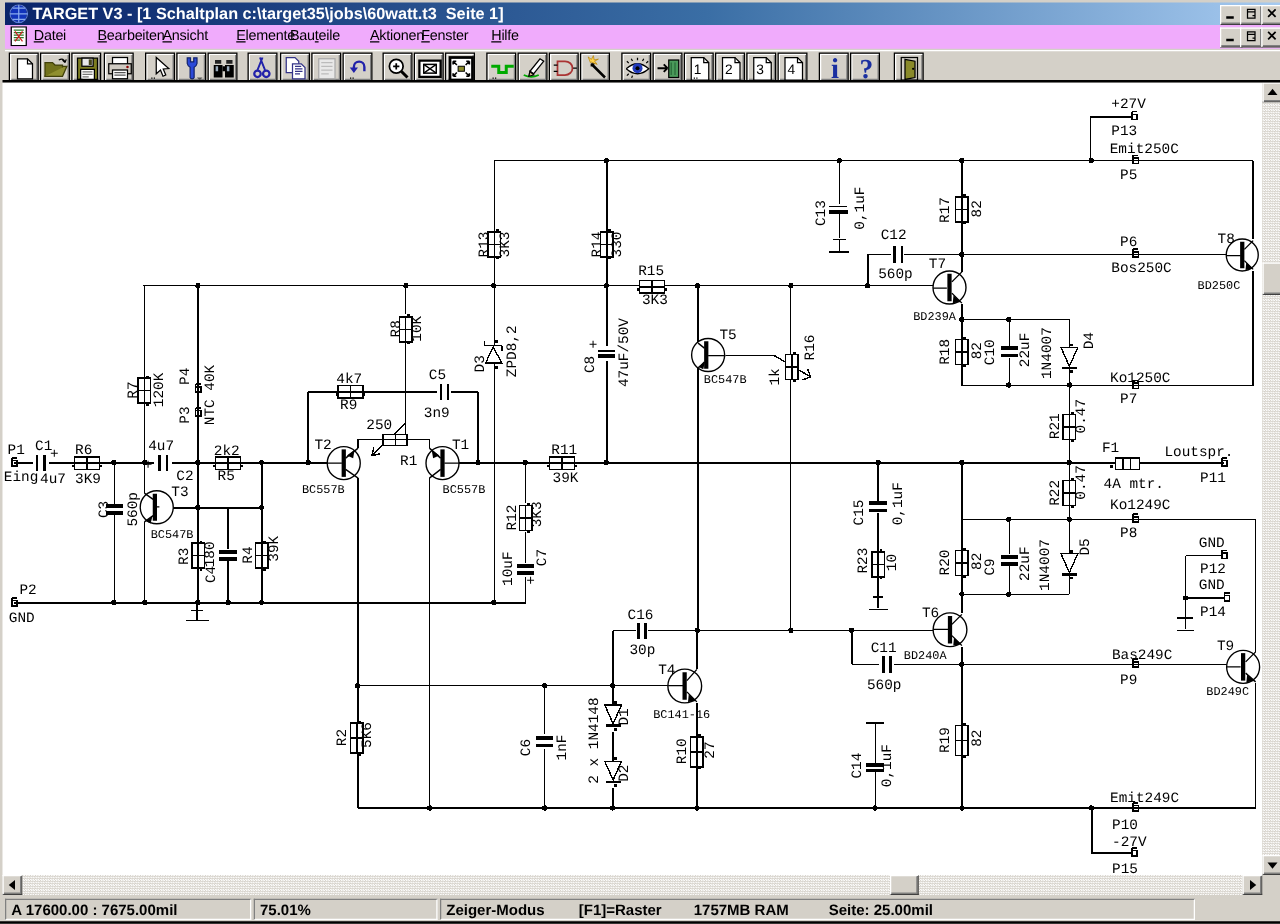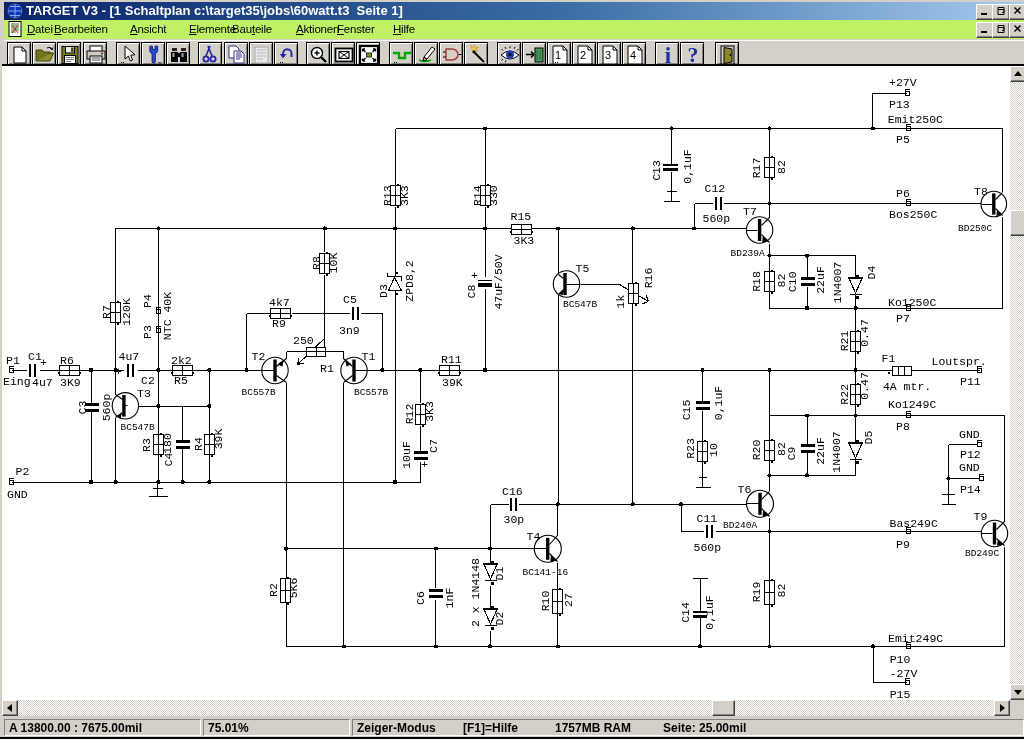--- a/index.html
+++ b/index.html
@@ -1,21 +1,21 @@
 <!DOCTYPE html>
 <html><head><meta charset="utf-8">
 <style>
 *{-webkit-font-smoothing:antialiased;}
 html,body{margin:0;padding:0;width:1024px;height:739px;overflow:hidden;background:#d4d0c8;font-family:"Liberation Sans",sans-serif;}
 #win{position:absolute;left:0;top:0;width:1024px;height:739px;background:#d4d0c8;border-left:2px solid #d4d0c8;box-sizing:border-box;}
 #title{position:absolute;left:2px;top:2px;width:1020px;height:22px;background:linear-gradient(to right,#0a246a,#3a6ea5 55%,#a6caf0);color:#fff;font-weight:bold;font-size:13px;line-height:18px;white-space:nowrap;}
 #title .txt{position:absolute;left:22px;top:0px;letter-spacing:0px;}
 #ticon{position:absolute;left:3px;top:1px;width:16px;height:16px;}
 .wbtn{position:absolute;width:16px;height:14px;background:#d4d0c8;border-top:1px solid #fff;border-left:1px solid #fff;border-right:1px solid #404040;border-bottom:1px solid #404040;box-shadow:inset -1px -1px 0 #808080;font-size:9px;text-align:center;line-height:12px;color:#000;font-weight:bold;}
-#menubar{position:absolute;left:2px;top:20px;width:1020px;height:19px;background:#bef264;font-size:11.5px;letter-spacing:-0.2px;color:#000;border-bottom:1px solid #d4d0c8;}
+#menubar{position:absolute;left:2px;top:20px;width:1020px;height:19px;background:#f0abfc;font-size:11.5px;letter-spacing:-0.2px;color:#000;border-bottom:1px solid #d4d0c8;}
 .mi{position:absolute;top:3px;}
 .ul{text-decoration:underline;}
 #toolbar{position:absolute;left:2px;top:40px;width:1020px;height:26px;background:#d4d0c8;border-top:1px solid #fff;}
 .tbtn{position:absolute;top:1px;width:24px;height:23px;background:#d4d0c8;border:1px solid #000;box-shadow:inset 1px 1px 0 #fff, inset -1px -1px 0 #808080;box-sizing:border-box;}
 .tbtn svg{position:absolute;left:1px;top:1px;}
 #canvas{position:absolute;left:0px;top:66px;width:1008px;height:634px;background:#ffffff;}
 #vsb{position:absolute;left:1008px;top:66px;width:16px;height:634px;background:#d4d0c8;}
 #hsb{position:absolute;left:0px;top:700px;width:1008px;height:16px;background:#d4d0c8;}
 .sbtrack{background-image:conic-gradient(#fff 25%,#d4d0c8 0 50%,#fff 0 75%,#d4d0c8 0);background-size:2px 2px;}
 .sbtn{position:absolute;width:16px;height:16px;background:#d4d0c8;border-top:1px solid #fff;border-left:1px solid #fff;border-right:1px solid #404040;border-bottom:1px solid #404040;box-shadow:inset -1px -1px 0 #808080;box-sizing:border-box;}
@@ -43,21 +43,21 @@
           <path d="M3.5 2.5 l6 6 m0 -6 l-6 6" stroke="#000" stroke-width="1.4"></path>
         </svg></div>
 </div>
 <div id="menubar">
  <svg style="position:absolute;left:4px;top:1px" width="15" height="16" viewBox="0 0 15 16">
         <rect x="1" y="0.5" width="12" height="15" fill="#fff" stroke="#000"></rect>
         <path d="M3 3h8M3 5h8M3 7h8M3 9h8M3 11h5" stroke="#2a7a2a" stroke-width="1"></path>
         <path d="M4 4 l6 8 m0-8 l-6 8" stroke="#cc2222"></path>
       </svg>
  <span class="mi" style="left:23px"><span class="ul">D</span>atei</span>
- <span class="mi" style="left:50px"><span class="ul">B</span>earbeiten</span>
+ <span class="mi" style="left:74px"><span class="ul">B</span>earbeiten</span>
  <span class="mi" style="left:126px"><span class="ul">A</span>nsicht</span>
  <span class="mi" style="left:185px"><span class="ul">E</span>lemente</span>
  <span class="mi" style="left:228px">Bau<span class="ul">t</span>eile</span>
  <span class="mi" style="left:292px"><span class="ul">A</span>ktionen</span>
  <span class="mi" style="left:333px"><span class="ul">F</span>enster</span>
  <span class="mi" style="left:389px"><span class="ul">H</span>ilfe</span>
  <div class="wbtn" style="left:972px;top:2px;"><svg width="14" height="12">
           <path d="M3 9 h6" stroke="#000" stroke-width="2"></path>
         </svg></div>
  <div class="wbtn" style="left:988px;top:2px;"><svg width="14" height="12">
@@ -692,23 +692,23 @@
           <path d="M4 7 l5 -4 v8 z" fill="#000"></path>
         </svg></div>
  <div class="sbtrack" style="position:absolute;left:16px;top:0;width:976px;height:16px;"></div>
  <div class="thumb" style="left:710px;top:0;width:23px;height:16px;"></div>
  <div class="sbtn" style="left:992px;top:0"><svg width="14" height="14">
           <path d="M10 7 l-5 -4 v8 z" fill="#000"></path>
         </svg></div>
 </div>
 <div id="corner"></div>
 <div id="status">
- <div class="pane" style="left:2px;width:197px;">A 13800.00 : 7675.00mil</div>
+ <div class="pane" style="left:2px;width:197px;">A 17600.00 : 7675.00mil</div>
  <div class="pane" style="left:201px;width:147px;">75.01%</div>
- <div class="pane" style="left:350px;width:672px;">
+ <div class="pane" style="left:350px;width:604px;">
         <span style="position:absolute;left:4px">Zeiger-Modus</span>
-        <span style="position:absolute;left:110px">[F1]=Hilfe</span>
+        <span style="position:absolute;left:110px">[F1]=Raster</span>
         <span style="position:absolute;left:202px">1757MB RAM</span>
         <span style="position:absolute;left:310px">Seite: 25.00mil</span>
       </div>
 </div>
 </div>
 <div style="position:absolute;left:0;top:737px;width:1024px;height:2px;background:#000;"></div>
 
 </body></html>

